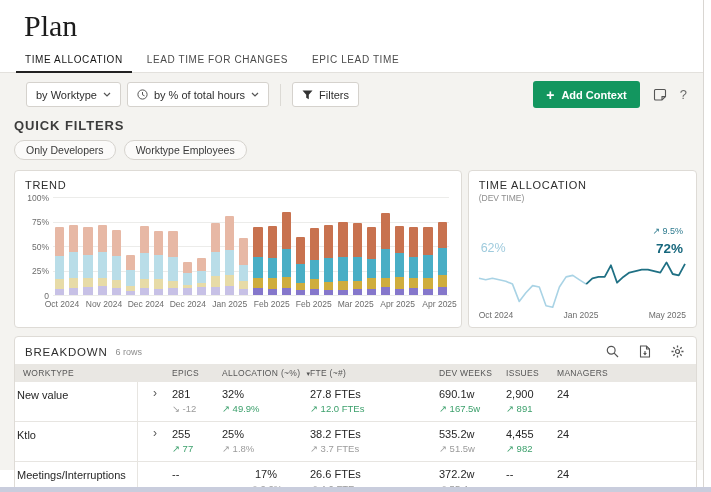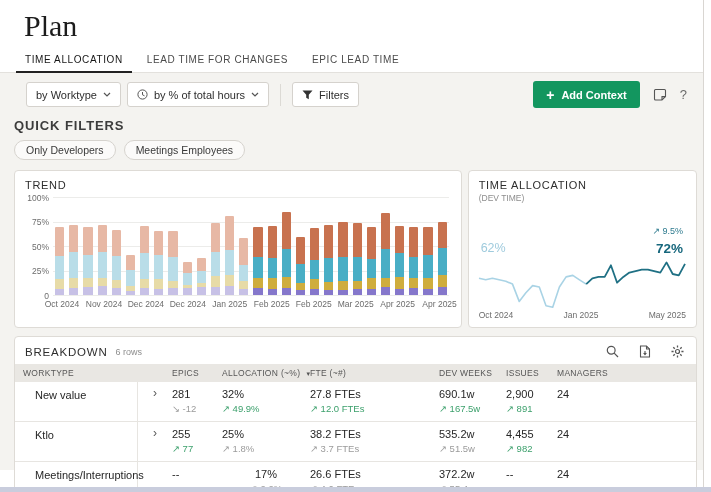--- a/index.html
+++ b/index.html
@@ -73,21 +73,21 @@
   .t-head,.t-row{display:grid;grid-template-columns:123px 34px 50px 88px 46px 83px 67px 51px 1fr;}
   .t-head{background:#e9e7e3;height:18px;align-items:center;font-size:8.5px;color:#565656;letter-spacing:.3px;}
   .t-head .hc{white-space:nowrap;}
   .hc-worktype{padding-left:8px;}
   .caret{font-size:7px;color:#565656;margin-left:4px;}
   .t-row{border-top:1px solid #e7e5e1;background:#fff;padding:6px 0 7px;cursor:pointer;}
   .t-row:first-of-type{border-top:none;}
   .cell .val{font-size:11px;color:#262626;line-height:12px;white-space:nowrap;}
   .cell .sub{font-size:9.5px;line-height:11px;margin-top:3px;white-space:nowrap;}
   .sub.green{color:#3ca06c;} .sub.gray{color:#9b9b9b;}
-  .c-worktype{padding-left:20px;border-right:1px solid #e7e5e1;margin:-6px 0 -7px;display:flex;align-items:flex-start;padding-top:7px;}
+  .c-worktype{padding-left:2px;border-right:1px solid #e7e5e1;margin:-6px 0 -7px;display:flex;align-items:flex-start;padding-top:7px;}
   .c-chev{text-align:center;color:#5a5a5a;font-size:12px;line-height:11px;}
   .c-fte{text-align:right;}
   .hscroll{position:absolute;left:0;bottom:0;width:711px;height:5px;background:#c9cddd;}
   svg{display:block;}
 </style>
 </head>
 <body>
 
 <div class="app">
 
@@ -138,21 +138,21 @@
               <path d="M12.3,8.6 H9 V12" fill="none" stroke="#555" stroke-width="1.1"></path>
             </svg>
         </button>
         <button class="icon-btn help">?</button>
       </div>
     </div>
 
     <div class="qf-heading">QUICK FILTERS</div>
     <div class="chips" id="chips">
         <button class="chip">Only Developers</button>
-        <button class="chip">Meetings Employees</button>
+        <button class="chip">Worktype Employees</button>
       </div>
 
     <div class="panels-row">
 
       <section class="panel trend-panel">
         <div class="panel-title">TREND</div>
         <div class="chart">
           <div id="trend-grid">
               <div class="gridline" style="top: 4px;"></div>
               <div class="ylab" style="top: -0.5px;">100%</div>

